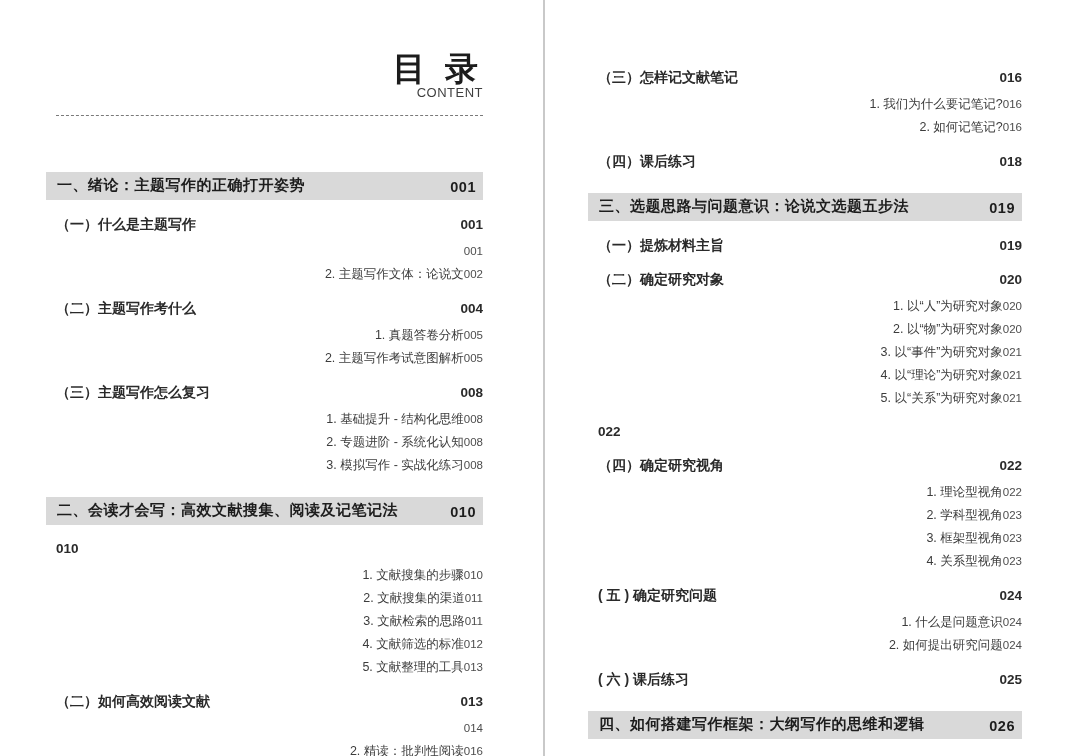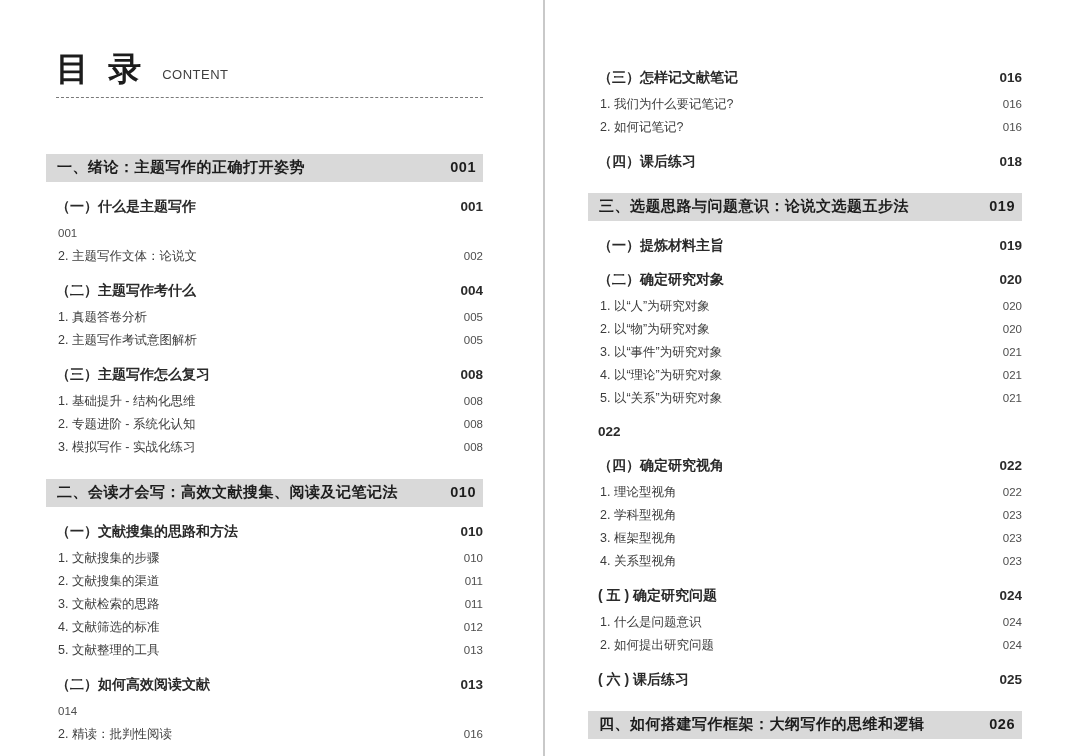--- a/index.html
+++ b/index.html
@@ -29,20 +29,21 @@
   }
   .col-left { left: 56px; width: 427px; }
   .col-right { left: 598px; top: 55px; width: 424px; }
 
   .title-block {
     display: flex;
     align-items: flex-end;
     padding-bottom: 12px;
     border-bottom: 1px dashed #7a7a7a;
     margin-bottom: 56px;
+    flex-direction: column;
   }
   .title-cn {
     font-size: 33px;
     font-weight: 700;
     color: #1c1c1c;
     letter-spacing: 5px;
     line-height: 1;
   }
   .title-en {
     font-size: 13px;
@@ -58,20 +59,21 @@
     align-items: baseline;
   }
   .row-chapter {
     background: var(--header-bg, #d9d9d9);
     margin: 20px 0 13px -10px;
     padding: 4px 7px 5px 11px;
     font-size: 15px;
     font-weight: 700;
     color: #1d1d1d;
     letter-spacing: 0.5px;
+    align-items: flex-end;
   }
   .row-chapter .pg {
     font-size: 14.5px;
     font-weight: 700;
     color: #1d1d1d;
   }
   .row-section {
     margin: 11px 0 4px;
     font-size: 14px;
     font-weight: 700;
@@ -82,20 +84,21 @@
     font-size: 13.5px;
     font-weight: 700;
     color: #2a2a2a;
   }
   .row-item {
     font-size: 12.5px;
     font-weight: 400;
     color: #3c3c3c;
     line-height: 23px;
     padding-left: 2px;
+    justify-content: flex-end;
   }
   .row-item .pg {
     font-size: 11.5px;
     color: #4d4d4d;
   }
   .lbl { white-space: nowrap; }
   .pg  { white-space: nowrap; }
 </style>
 </head>
 <body>
@@ -150,21 +153,20 @@
         </div>
         <div class="row row-item">
           <span class="lbl">3. 模拟写作 - 实战化练习</span>
           <span class="pg">008</span>
         </div>
         <div class="row row-chapter">
           <span class="lbl">二、会读才会写：高效文献搜集、阅读及记笔记法</span>
           <span class="pg">010</span>
         </div>
         <div class="row row-section">
-          <span class="lbl">（一）文献搜集的思路和方法</span>
           <span class="pg">010</span>
         </div>
         <div class="row row-item">
           <span class="lbl">1. 文献搜集的步骤</span>
           <span class="pg">010</span>
         </div>
         <div class="row row-item">
           <span class="lbl">2. 文献搜集的渠道</span>
           <span class="pg">011</span>
         </div>

